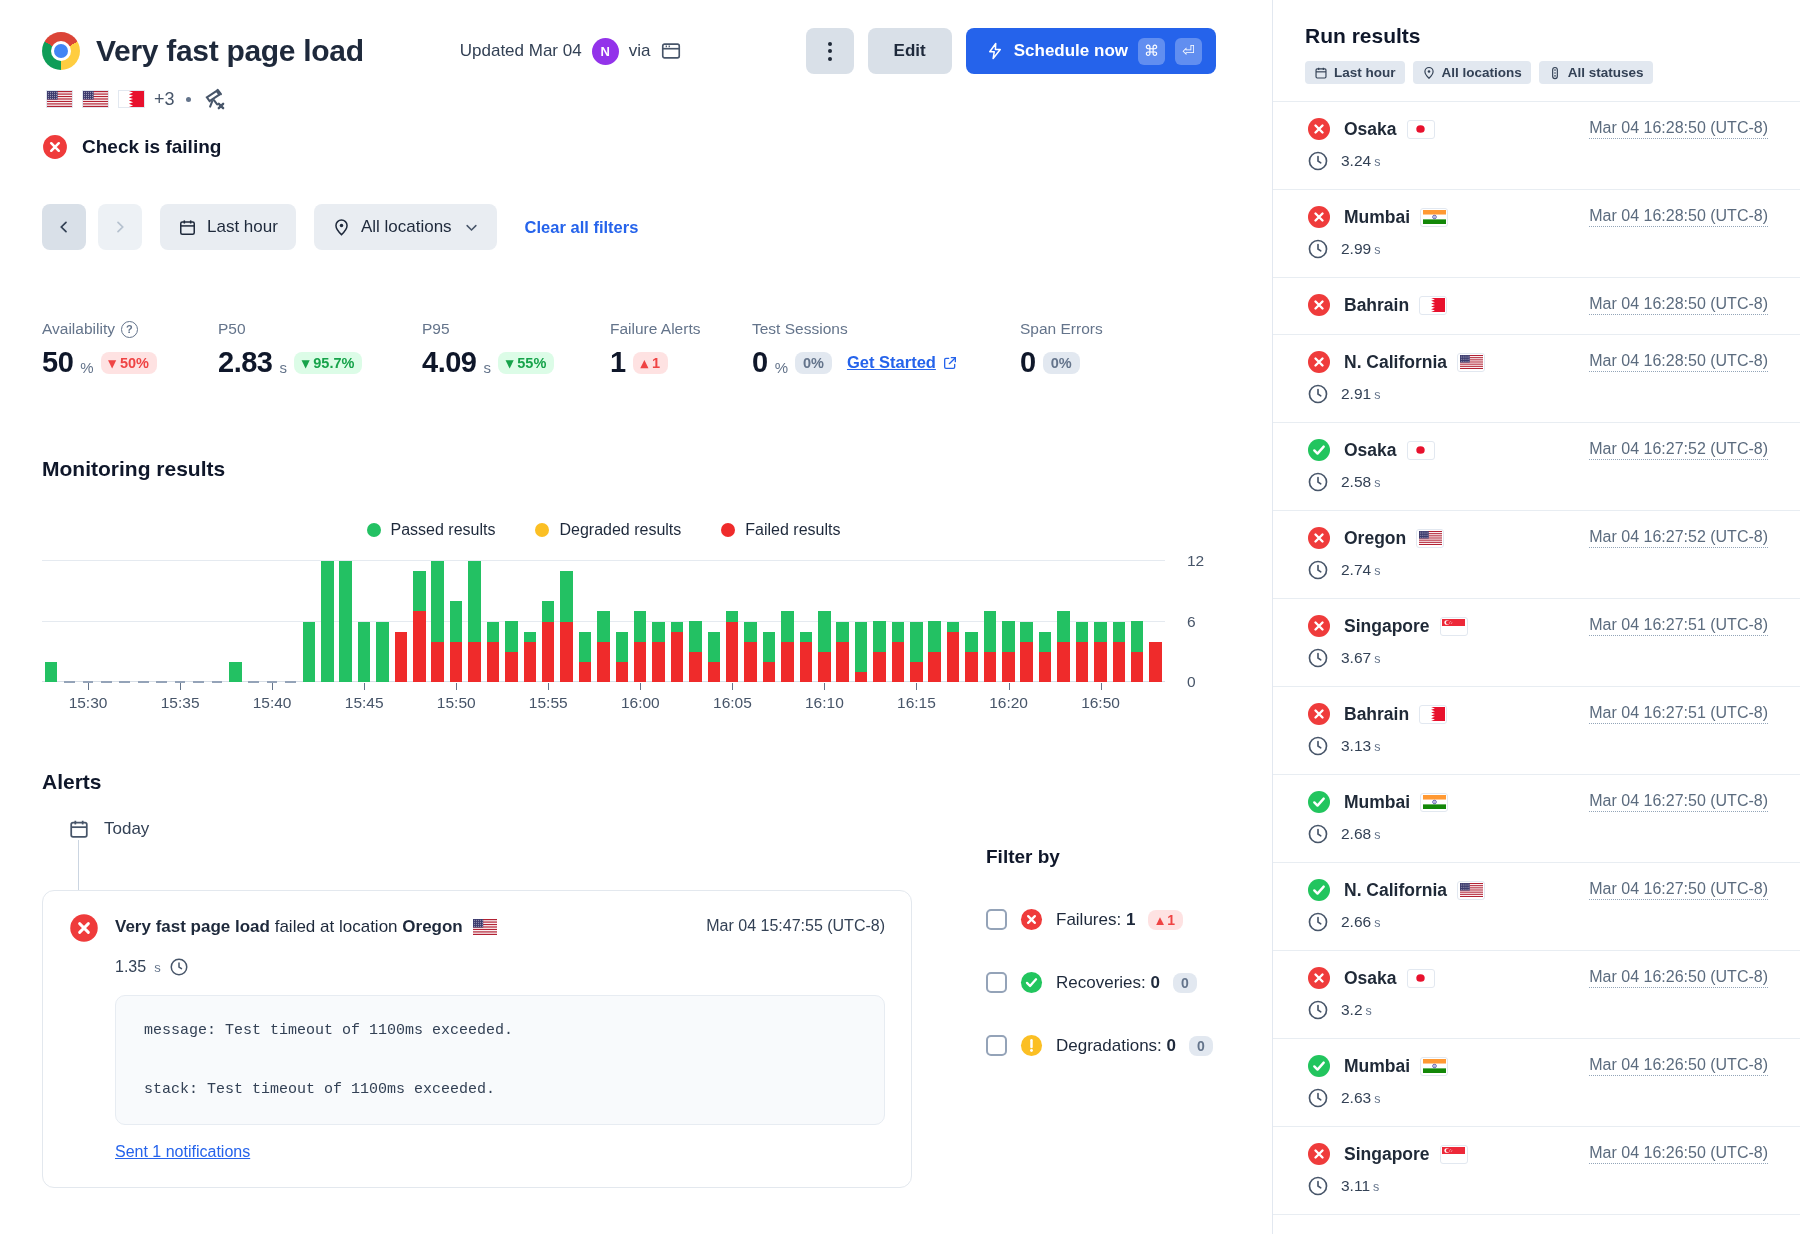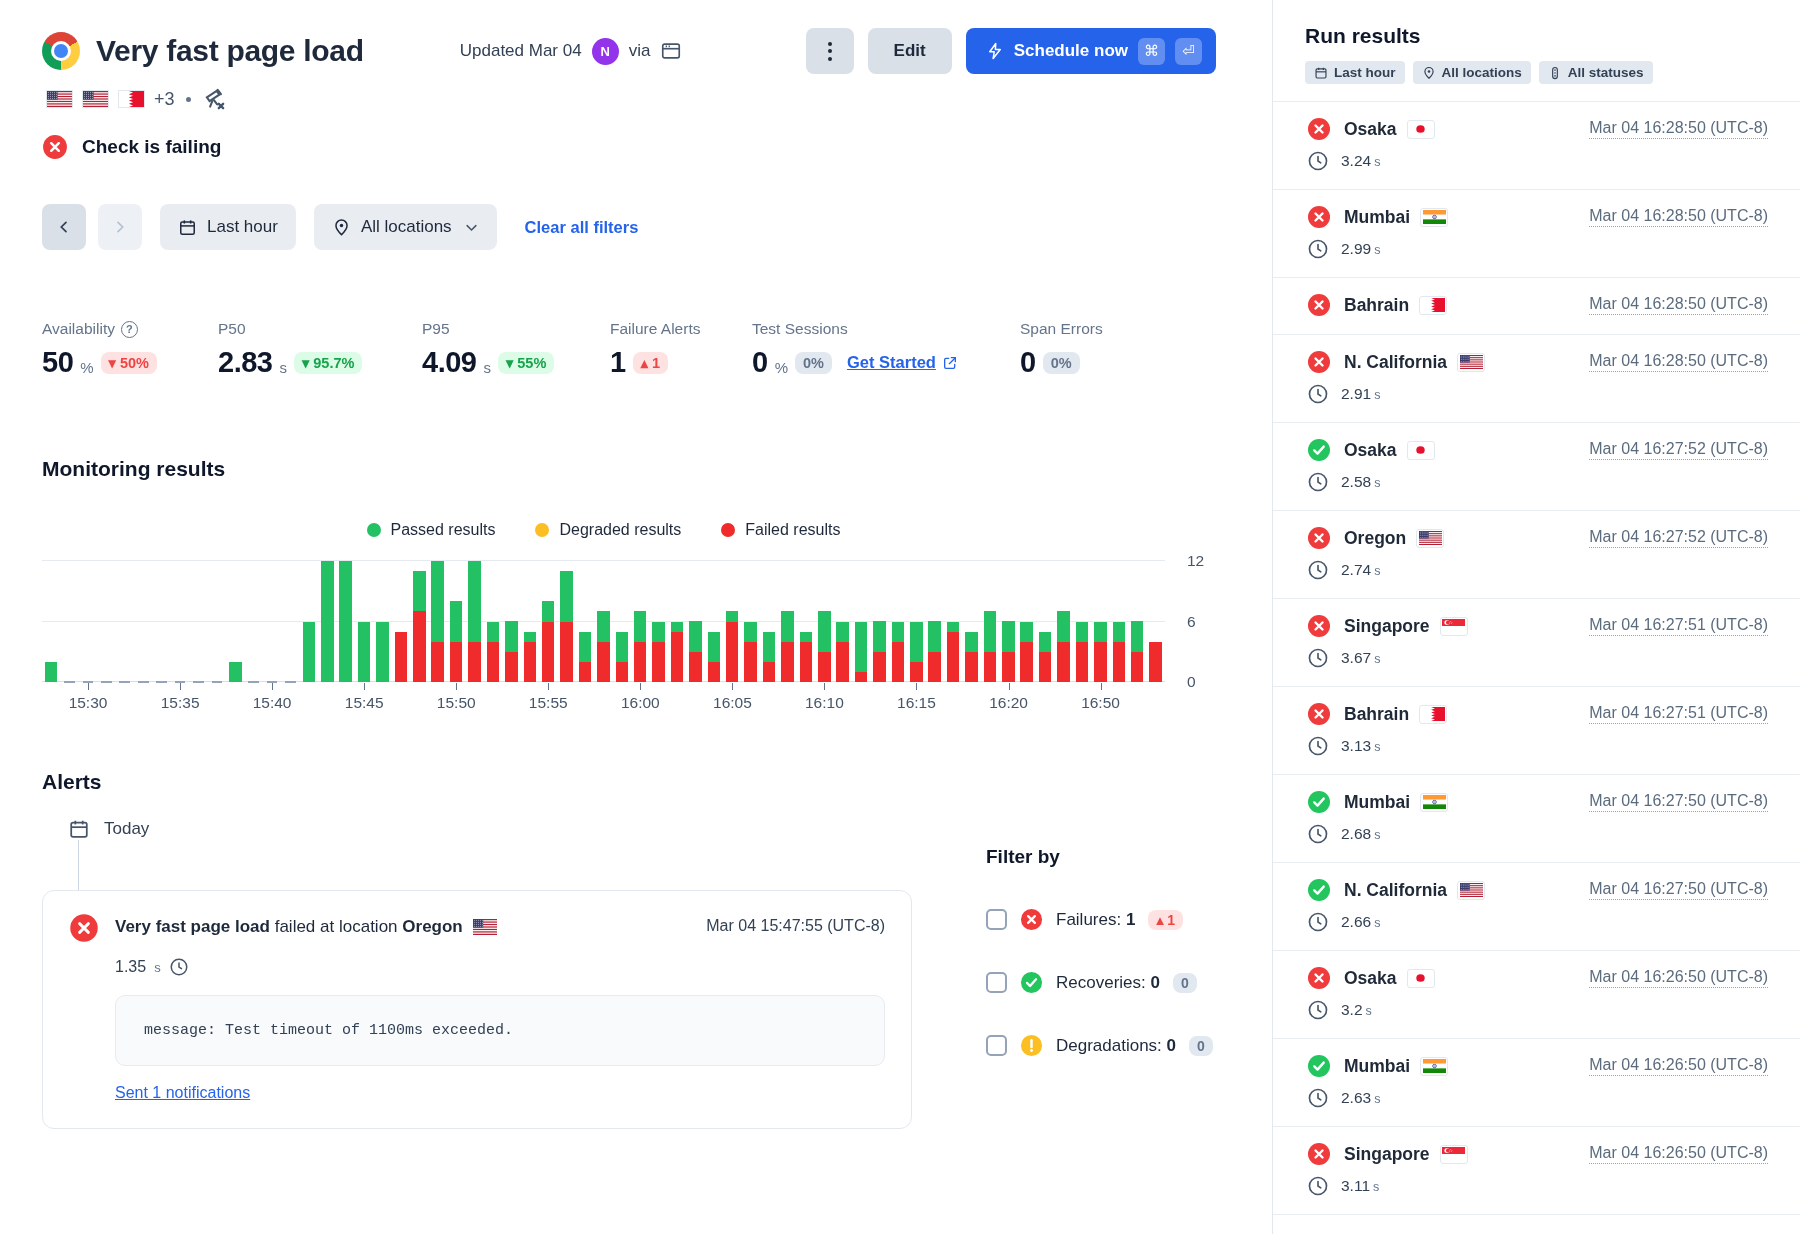--- a/index.html
+++ b/index.html
@@ -779,20 +779,21 @@
           <div class="ac-dur">
             <span>1.35</span>
               <span class="u">s</span>
             <svg viewBox="0 0 24 24" fill="none" stroke="#475569" stroke-width="1.8">
                 <circle cx="12" cy="12" r="9.3"></circle>
                 <path d="M12 7.2 V12 L15 14" stroke-linecap="round"></path>
               </svg>
           </div>
           <div class="codeblock">
             <div>message: Test timeout of 1100ms exceeded.</div>
+            <div>stack: Test timeout of 1100ms exceeded.</div>
           </div>
           <a class="ac-link">Sent 1 notifications</a>
         </div>
       </div>
       <div class="filterby">
         <h3>Filter by</h3>
         <div id="filterby-list">
             <div class="fb-row">
      <span class="cbx"></span>
      <span class="sicon"><svg viewBox="0 0 24 24">

